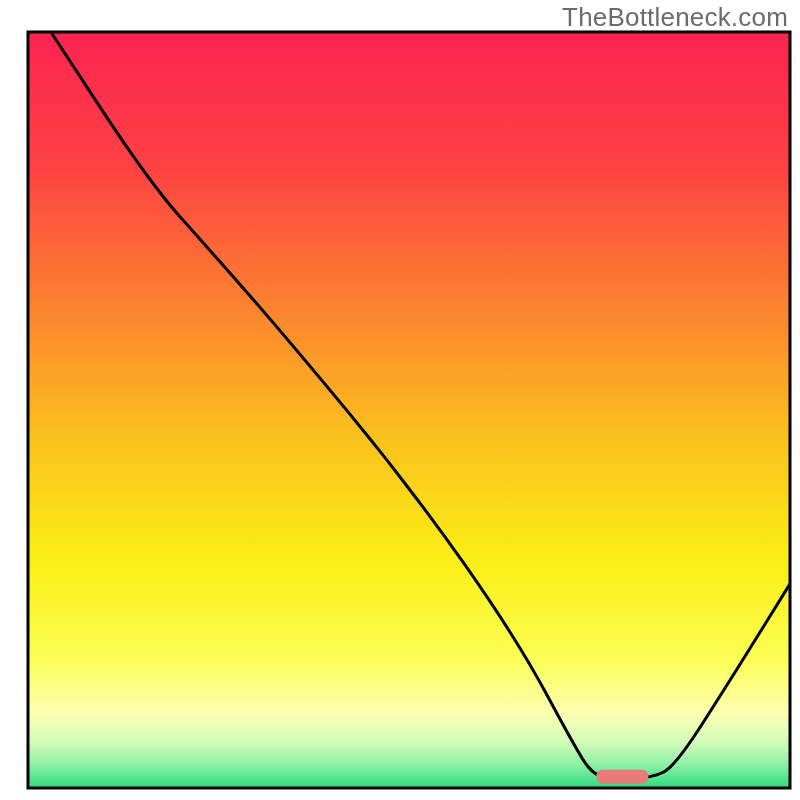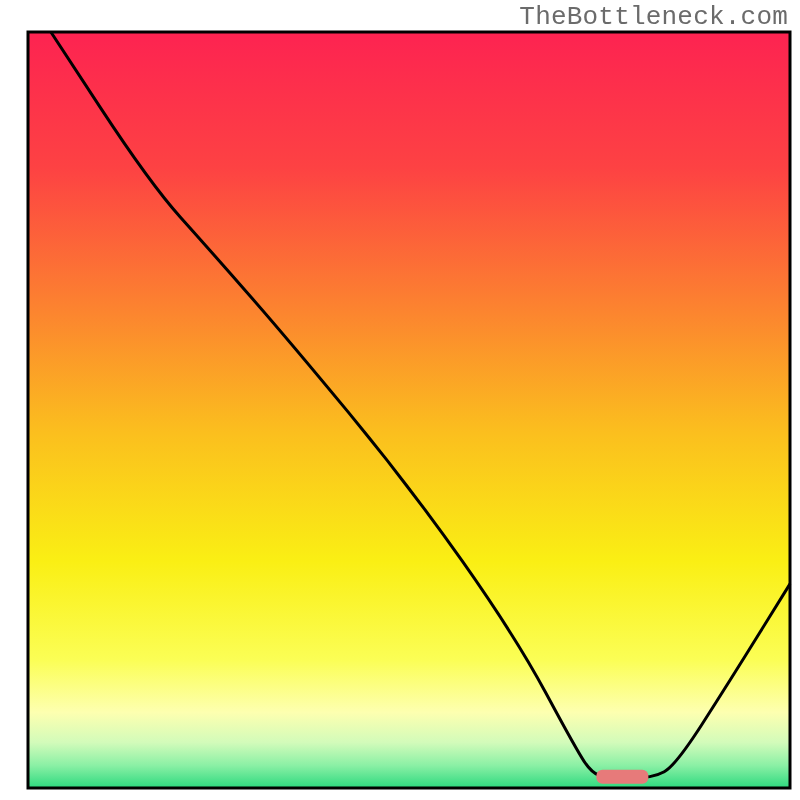--- a/index.html
+++ b/index.html
@@ -7,21 +7,20 @@
     padding: 0;
     width: 800px;
     height: 800px;
     background: #ffffff;
     font-family: Arial, Helvetica, sans-serif;
   }
   .wrap {
     position: relative;
     width: 800px;
     height: 772px;
-    font-family: Liberation Mono, monospace;
   }
   .attribution {
     position: absolute;
     top: 2px;
     right: 12px;
     color: #6b6b6b;
     font-size: 26px;
     letter-spacing: 0.2px;
   }
   svg {

